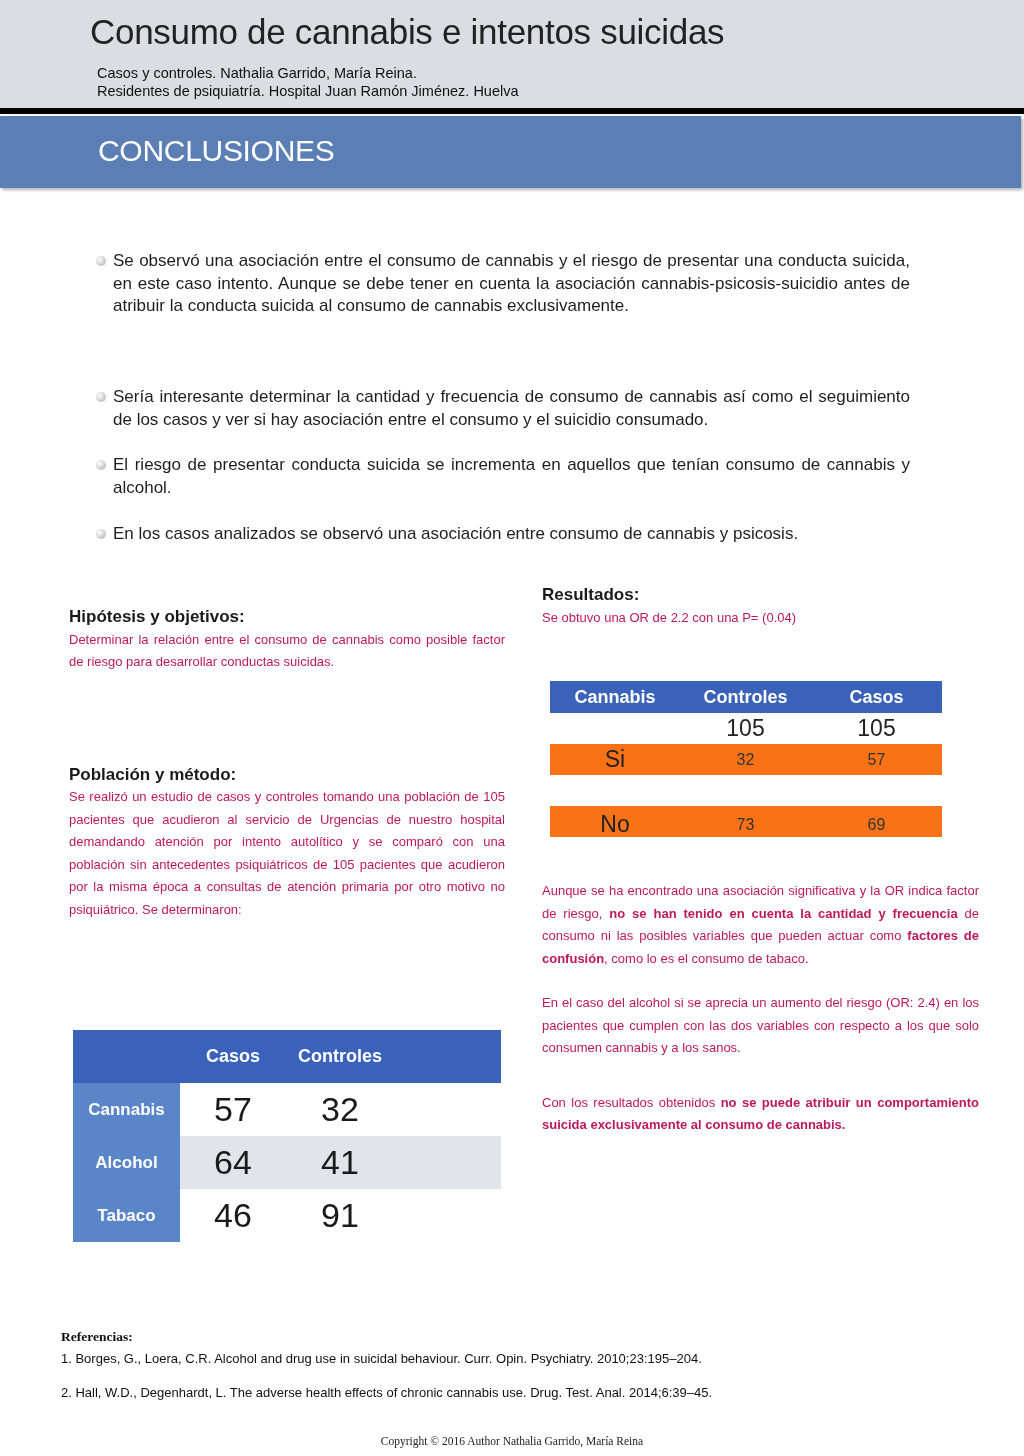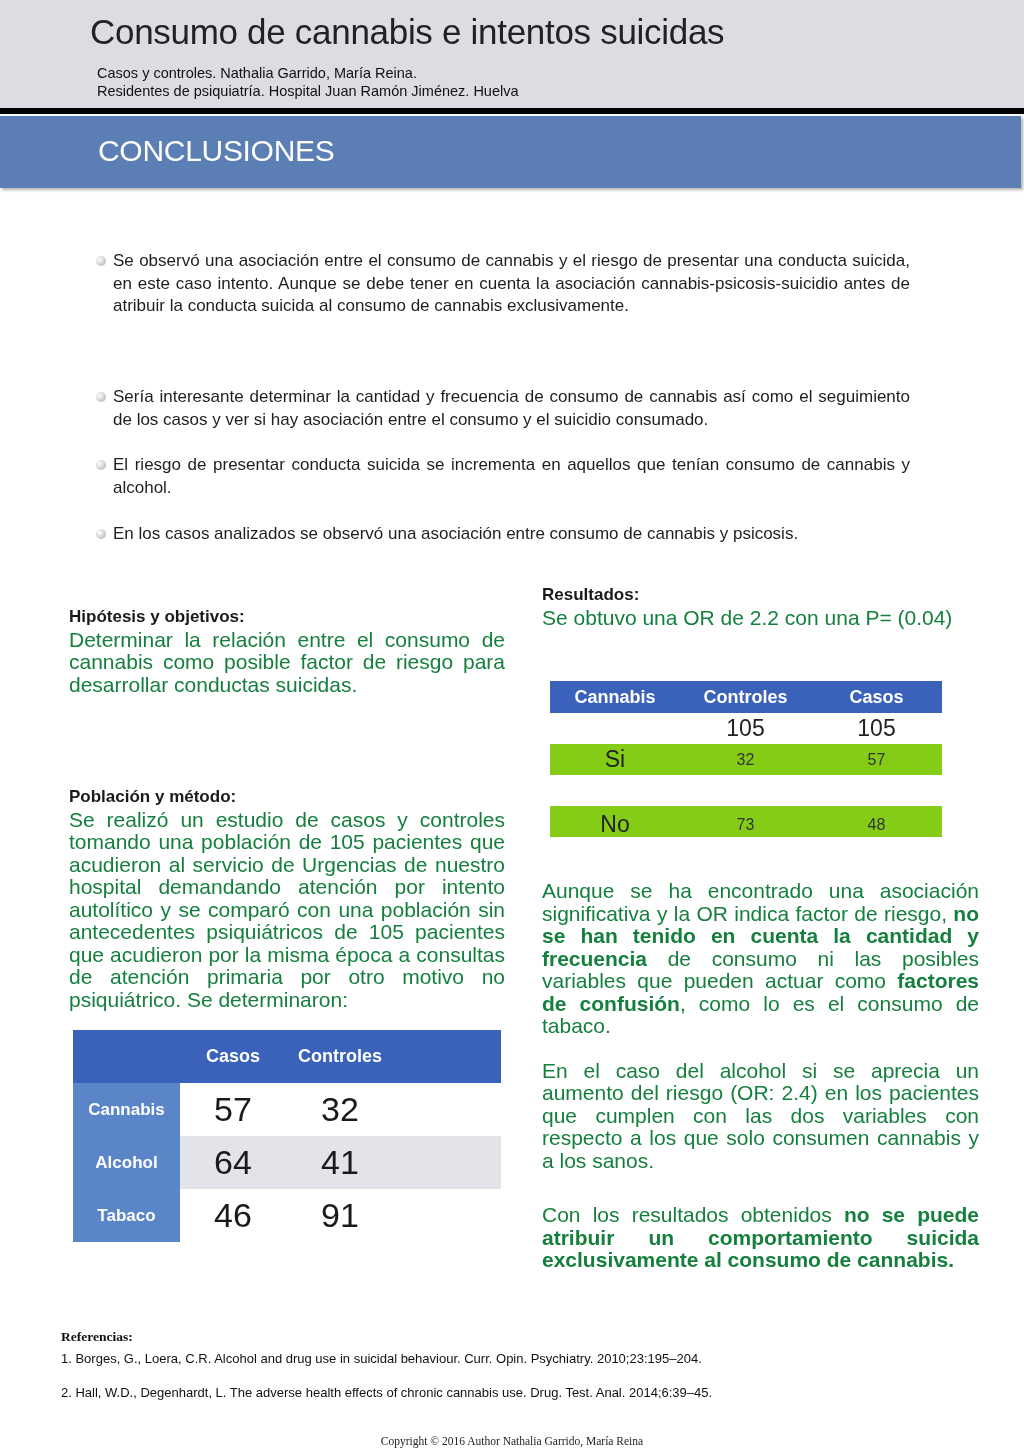--- a/index.html
+++ b/index.html
@@ -42,30 +42,30 @@
       background: radial-gradient(circle at 35% 35%, #ffffff 0%, #d8d8dc 45%, #a8a9ae 100%);
     }
     .b1 { top: 0px; }
     .b2 { top: 136px; }
     .b3 { top: 204px; }
     .b4 { top: 273px; }
 
     .col-left { position: absolute; left: 69px; top: 606px; width: 436px; }
     .col-right { position: absolute; left: 542px; top: 584px; width: 437px; }
     .sec-head { font-size: 17px; font-weight: bold; line-height: 22.5px; color: #1a1a1a; }
-    .sec-body { font-size: 21px; line-height: 22.5px; text-align: justify; color: #15803d; }
+    .sec-body { font-size: 13px; line-height: 22.5px; text-align: justify; color: #be185d; }
 
     
     .res-table { position: absolute; left: 550px; top: 681px; width: 392px; }
     .res-head {
       height: 32px; background: #3a62ba; color: #fff; font-weight: bold; font-size: 18px;
       display: flex; align-items: center;
     }
     .res-row { height: 31px; display: flex; align-items: center; }
-    .res-row.shade { background: #84cc16; }
+    .res-row.shade { background: #f97316; }
     .rc1 { width: 130px; text-align: center; }
     .rc2 { width: 131px; text-align: center; }
     .rc3 { width: 131px; text-align: center; }
     .big { font-size: 23px; color: #222; }
     .small { font-size: 16px; color: #333; }
 
     
     .sub-table { position: absolute; left: 73px; top: 1030px; width: 428px; }
     .st-head {
       height: 53px; background: #3a62ba; color: #fff; font-weight: bold; font-size: 18px;
@@ -182,21 +182,21 @@
   </div>
   <div class="res-row shade">
     <div class="rc1 big">Si</div>
     <div class="rc2 small">32</div>
     <div class="rc3 small">57</div>
   </div>
   <div class="res-row"></div>
   <div class="res-row shade" style="padding-top:6px">
     <div class="rc1 big">No</div>
     <div class="rc2 small">73</div>
-    <div class="rc3 small">48</div>
+    <div class="rc3 small">69</div>
   </div>
 </div>
 
 <div class="sec-body" style="position:absolute;left:542px;top:880px;width:437px;">
   <p>
     <span>Aunque se ha encontrado una asociación significativa y la OR indica factor de riesgo, </span><b>no se han tenido en cuenta la cantidad y frecuencia</b><span> de consumo ni las posibles variables que pueden actuar como </span><b>factores de confusión</b><span>, como lo es el consumo de tabaco.</span>
   </p>
   <p style="margin-top:22px">En el caso del alcohol si se aprecia un aumento del riesgo (OR: 2.4) en los pacientes que cumplen con las dos variables con respecto a los que solo consumen cannabis y a los sanos.</p>
   <p style="margin-top:32px">
     <span>Con los resultados obtenidos </span><b>no se puede atribuir un comportamiento suicida exclusivamente al consumo de cannabis.</b>

